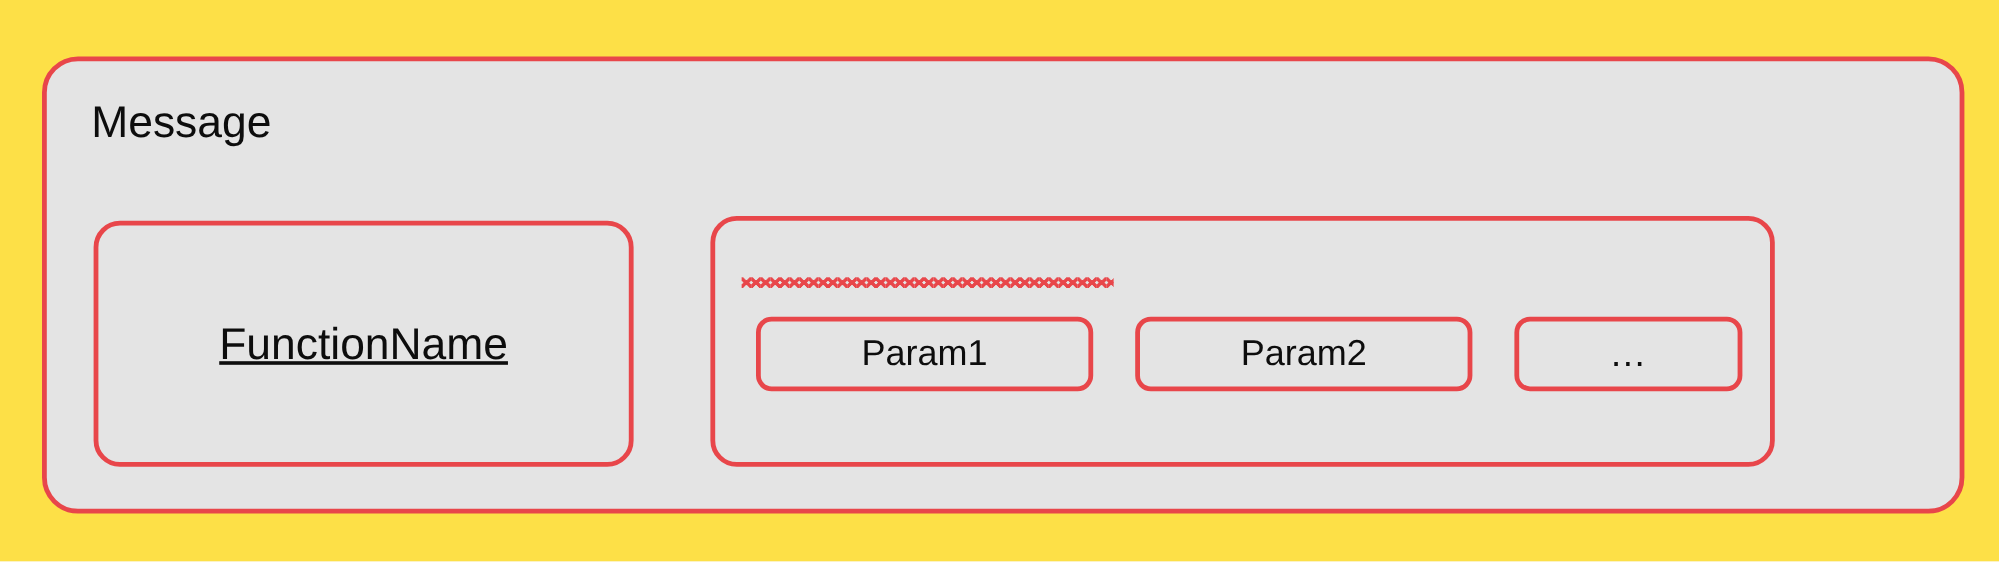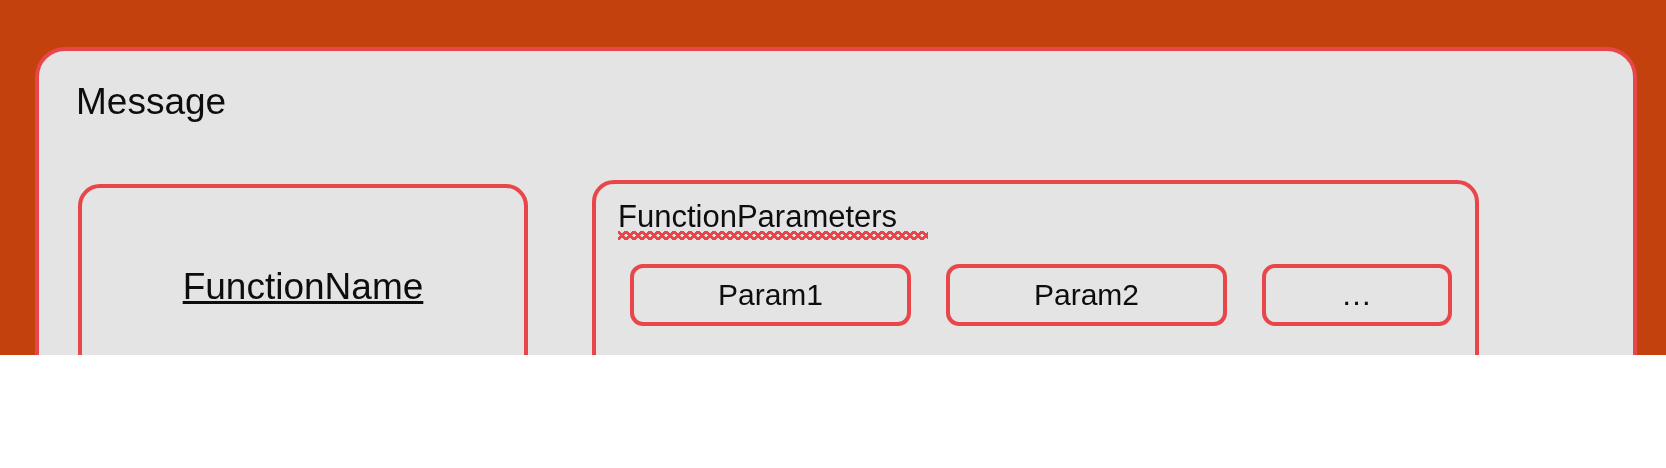--- a/index.html
+++ b/index.html
@@ -6,22 +6,22 @@
     margin: 0;
     padding: 0;
     background: #ffffff;
   }
   body {
     font-family: "Liberation Sans", sans-serif;
   }
   #canvas {
     position: relative;
     width: 1666px;
-    height: 355px;
-    background: #c2410c;
+    height: 468px;
+    background: #fde047;
     overflow: hidden;
   }
 
   
   .rbox {
     position: absolute;
     box-sizing: border-box;
     background: #e4e4e4;
     border: 4px solid #e8464a;
   }
@@ -127,21 +127,20 @@
 
 <div id="canvas">
 
   <div class="rbox" id="message-box"></div>
   <div id="message-label">Message</div>
 
   <div class="rbox" id="function-name-box"></div>
   <div id="function-name-label">FunctionName</div>
 
   <div class="rbox" id="function-parameters-box"></div>
-  <div id="function-parameters-label">FunctionParameters</div>
   <div id="function-parameters-squiggle"></div>
 
   <div class="rbox param-box" id="param-box-0"></div>
   <div class="param-label" id="param-label-0">Param1</div>
 
   <div class="rbox param-box" id="param-box-1"></div>
   <div class="param-label" id="param-label-1">Param2</div>
 
   <div class="rbox param-box" id="param-box-2"></div>
   <div class="param-label" id="param-label-2">…</div>

